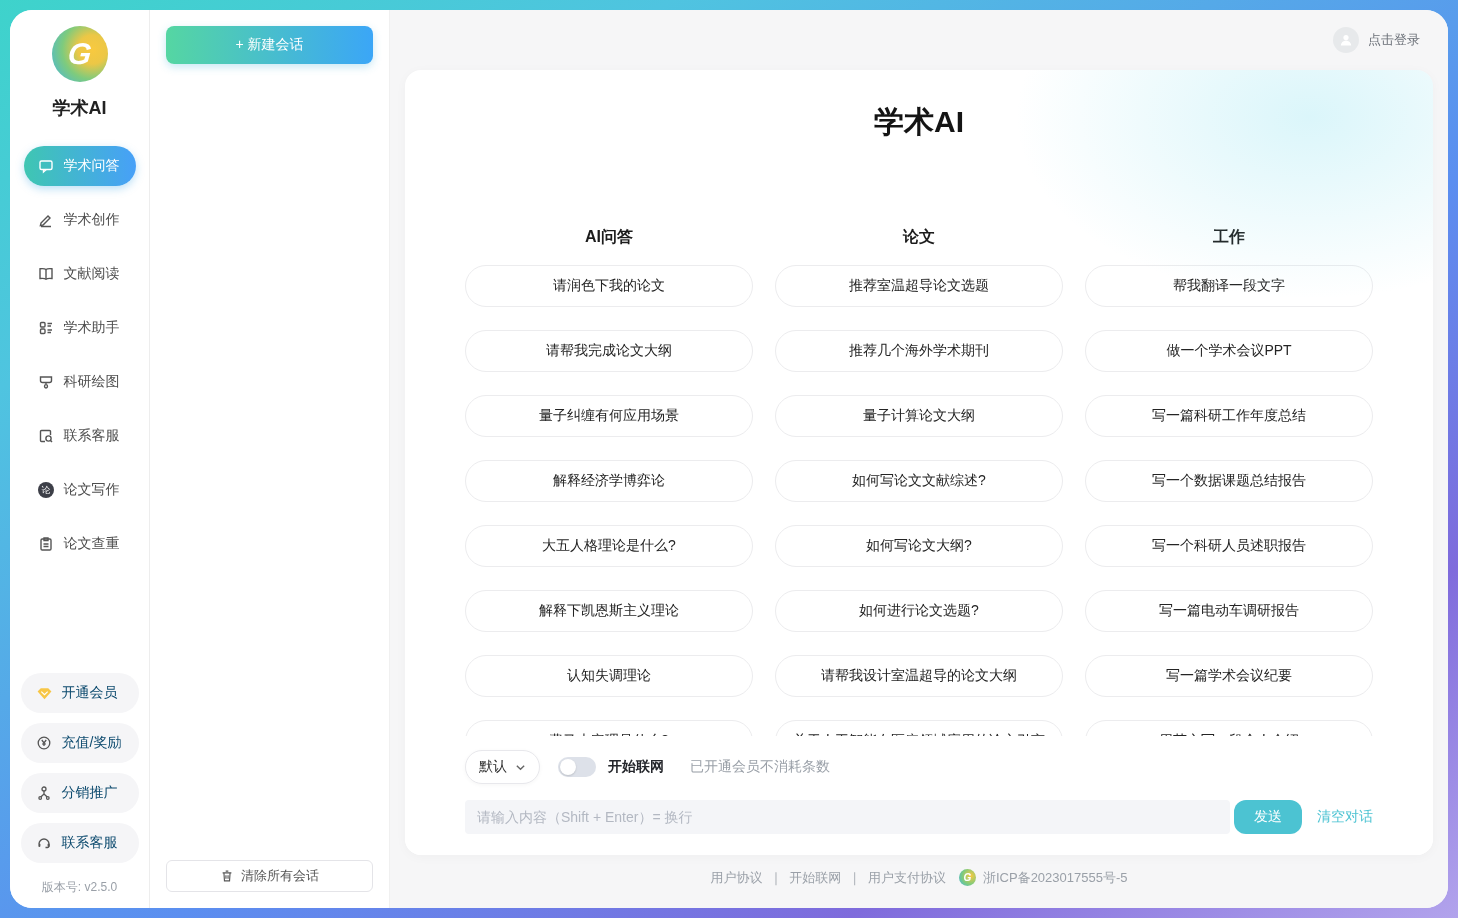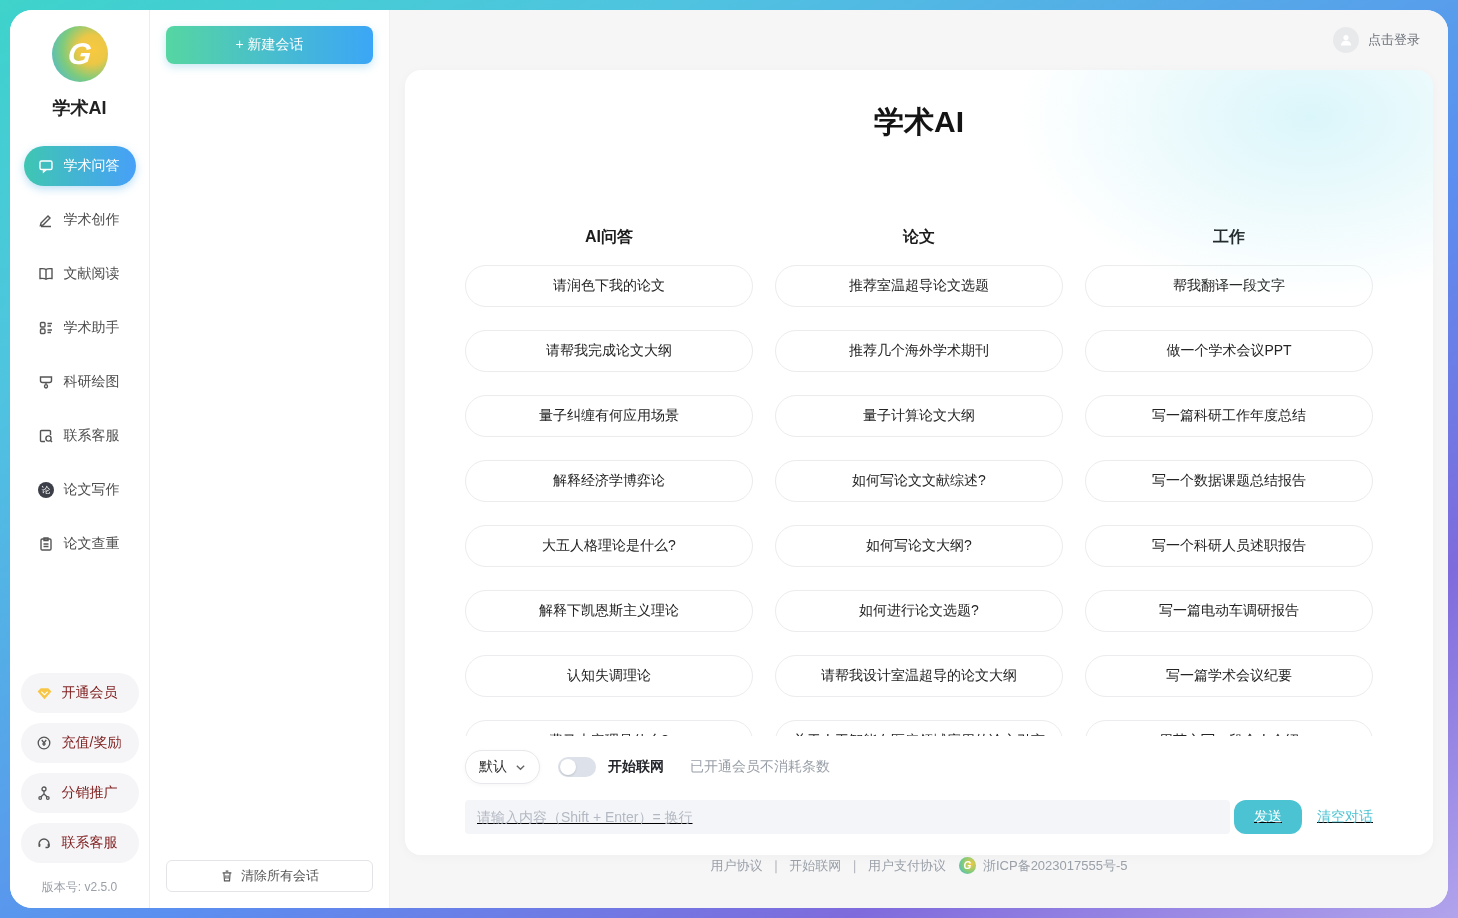--- a/index.html
+++ b/index.html
@@ -27,21 +27,21 @@
     justify-content:center; color:#555; flex-shrink:0; }
   .nav-item.active { background:linear-gradient(90deg,#3fc6b2,#47a0f8);
     color:#fff; font-weight:normal; box-shadow:0 3px 8px rgba(63,166,230,.35); }
   .nav-item.active .ic { color:#fff; }
   .paper-circle { width:16px; height:16px; border-radius:50%; background:#3d3f48;
     color:#fff; font-size:9px; display:flex; align-items:center; justify-content:center; }
   .side-spacer { flex:1; }
   .side-bottom { display:flex; flex-direction:column; gap:10px; margin-bottom:8px; }
   .pill-btn { width:118px; height:40px; border-radius:20px; background:#f5f5f7;
     display:flex; align-items:center; padding-left:15px; gap:9px; cursor:pointer;
-    font-size:14px; color:#7f1d1d; }
+    font-size:14px; color:#0c4a6e; }
   .pill-btn .ic { width:17px; height:17px; display:flex; align-items:center;
     justify-content:center; color:#555; flex-shrink:0; }
   .version { font-size:12px; color:#9aa0a8; margin:8px 0 12px; }
 
   
   .conv { width:240px; background:#fff; border-right:1px solid #f0f0f0;
     display:flex; flex-direction:column; padding:16px; flex-shrink:0; }
   .new-session { height:38px; border-radius:8px; border:none; cursor:pointer;
     background:linear-gradient(90deg,#55d6a2,#3ba6f7); color:#fff; font-size:14px;
     box-shadow:0 3px 8px rgba(70,180,220,.3);
@@ -84,33 +84,33 @@
   .model-select { height:19px; padding:16px 13px; border:1px solid #e8e8ec;
     border-radius:17px; background:#fff; display:flex; align-items:center; gap:8px;
     font-size:14px; color:#2f2f2f; cursor:pointer;
     box-shadow:0 1px 4px rgba(0,0,0,.04); }
   .toggle { width:38px; height:20px; border-radius:10px; background:#dde1e9;
     margin-left:18px; position:relative; cursor:pointer; flex-shrink:0; }
   .toggle .knob { position:absolute; left:2px; top:2px; width:16px; height:16px;
     border-radius:50%; background:#fff; box-shadow:0 1px 2px rgba(0,0,0,.15); }
   .net-label { margin-left:12px; font-size:14px; font-weight:bold; color:#24262b; }
   .member-hint { margin-left:26px; font-size:14px; color:#9aa0a8; }
-  .input-row { display:flex; align-items:center;text-decoration:underline; }
+  .input-row { display:flex; align-items:center; }
   .chat-input { flex:1; height:34px; border:none; outline:none; background:#f4f5f8;
     border-radius:4px; padding:0 12px; font-size:14px; color:#333;
     font-family:"Liberation Sans","DejaVu Sans",sans-serif; }
   .chat-input::placeholder { color:#b3b8c2; }
   .send-btn { width:68px; height:34px; margin-left:4px; border:none; border-radius:12px;
     background:#4cc3d2; color:#fff; font-size:14px; cursor:pointer;
     font-family:"Liberation Sans","DejaVu Sans",sans-serif; }
   .clear-chat { margin-left:15px; font-size:14px; color:#4cc3d2; cursor:pointer;
     white-space:nowrap; }
 
   
-  .footer { position:absolute; left:0; right:0; bottom:16px; height:53px;
+  .footer { position:absolute; left:0; right:0; bottom:4px; height:53px;
     display:flex; align-items:center; justify-content:center; gap:7px;
     font-size:13px; color:#9aa0a8; }
   .footer a { color:#9aa0a8; text-decoration:none; cursor:pointer; }
   .mini-logo { width:17px; height:17px; border-radius:50%;
     background:radial-gradient(circle at 70% 40%, #f8c93f 0%, #7ecb7d 55%, #3fb4e8 100%);
     display:flex; align-items:center; justify-content:center; color:#fff;
     font-size:10px; font-weight:bold; font-style:italic; margin-left:6px; }
   svg { display:block; }
 </style>
 </head>

